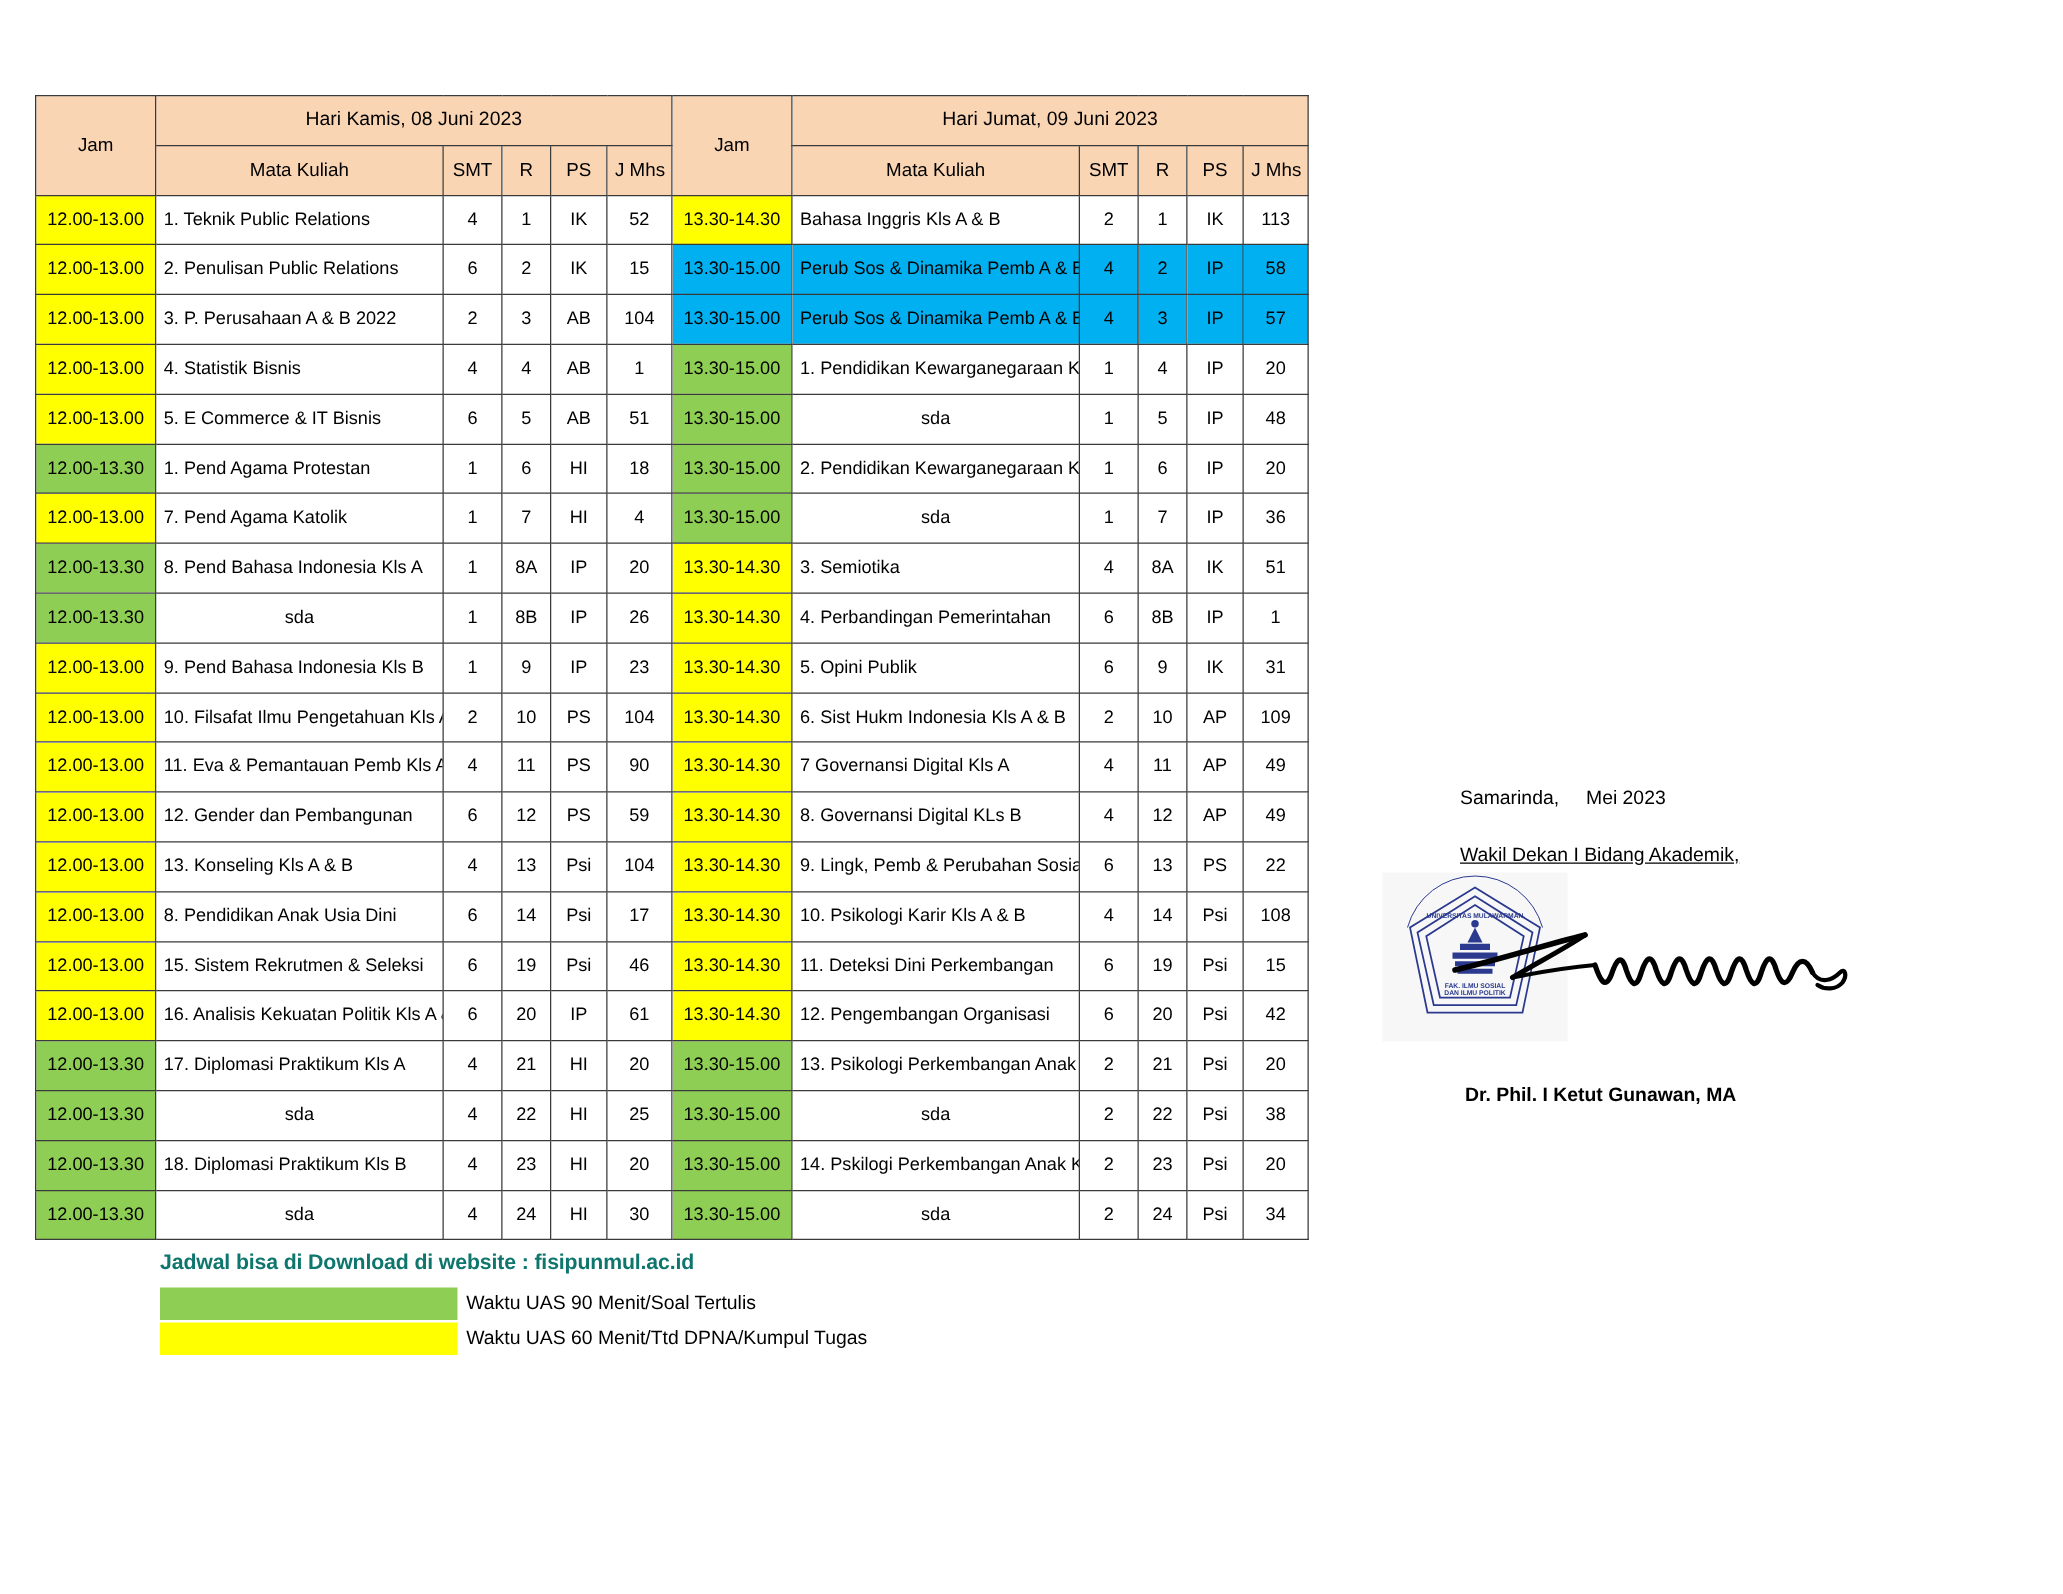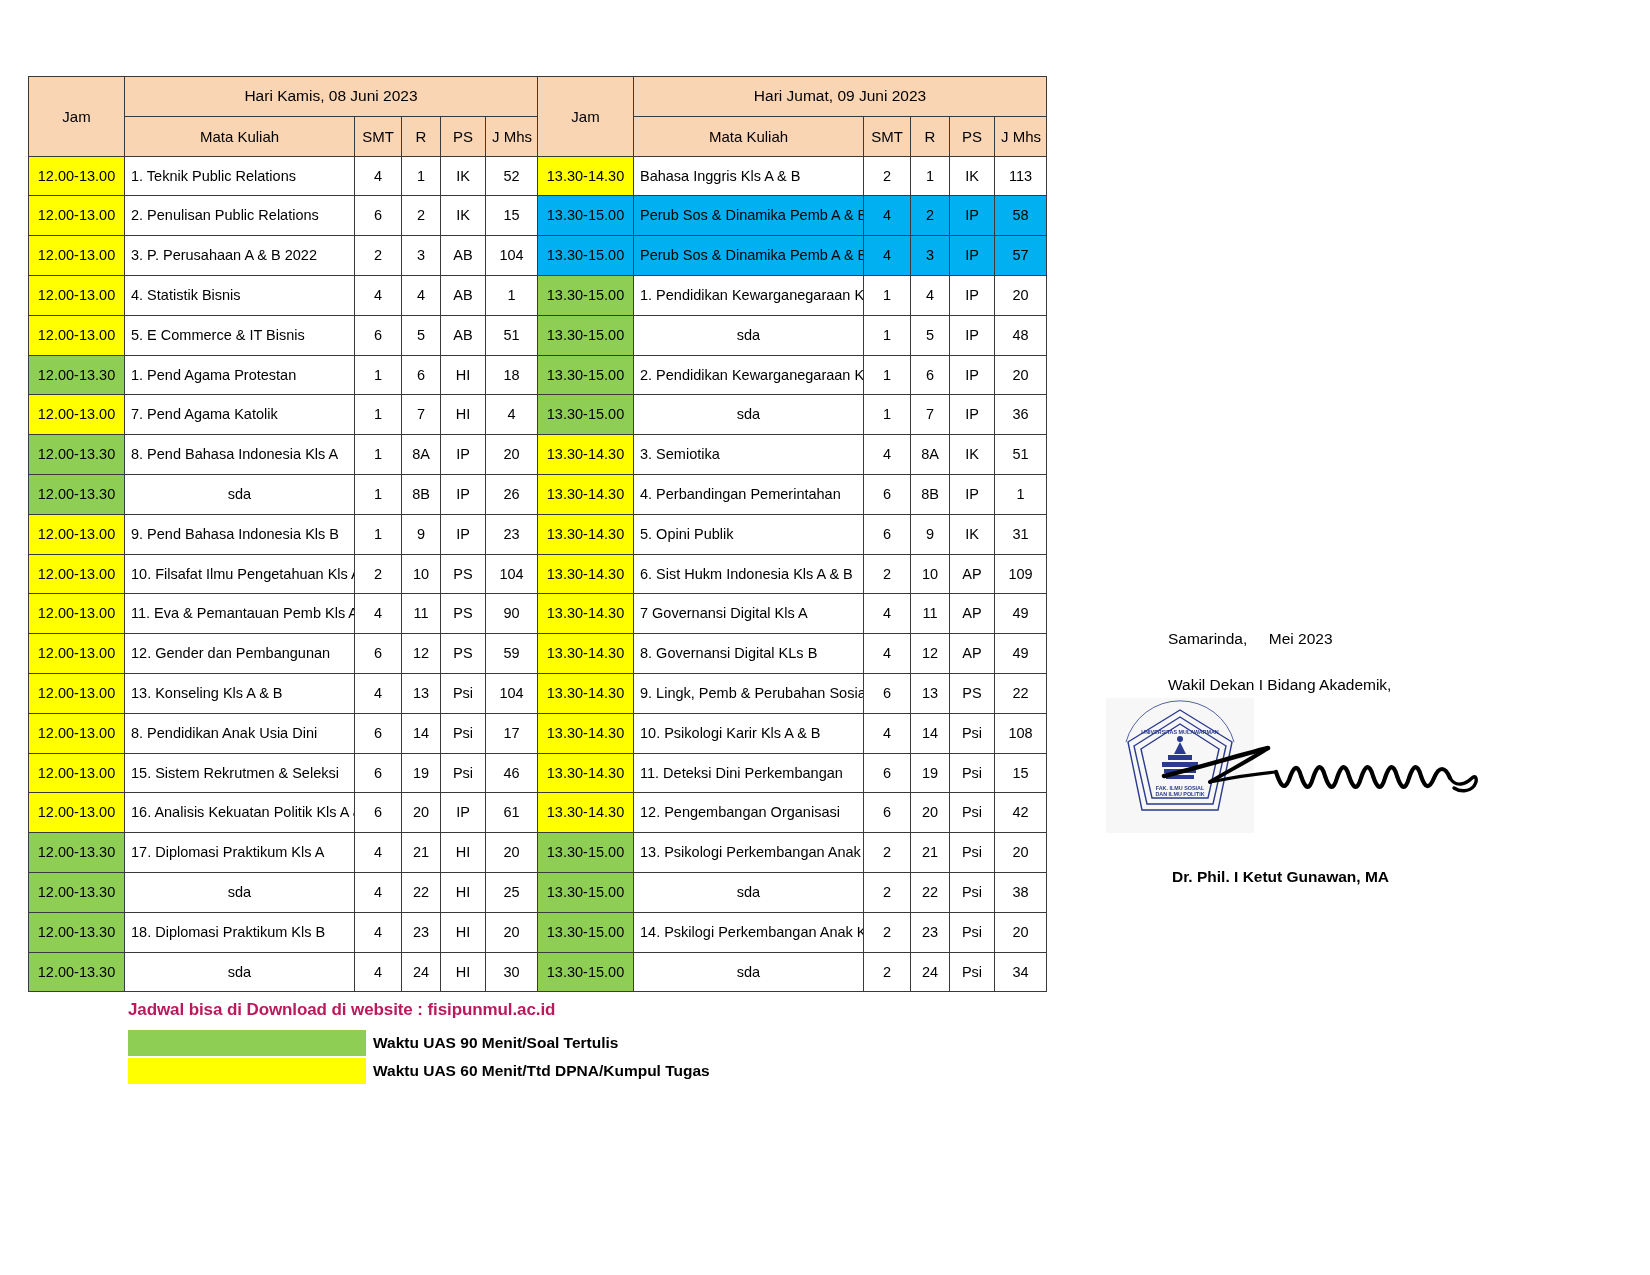--- a/index.html
+++ b/index.html
@@ -71,37 +71,37 @@
   
   .footnotes {
     position: absolute;
     left: 128px;
     top: 1000px;
     width: 720px;
   }
   .foot-title {
     font-size: 17px;
     font-weight: bold;
-    color: #be185d;
+    color: #0f766e;
     margin-bottom: 10px;
     letter-spacing: -0.1px;
   }
   .legend-row {
     display: flex;
     align-items: stretch;
     margin-bottom: 2px;
   }
   .legend-swatch {
     width: 238px;
     height: 26px;
     flex: 0 0 238px;
   }
   .legend-label {
     font-size: 15.5px;
-    font-weight: bold;
+    font-weight: normal;
     padding-left: 7px;
     display: flex;
     align-items: center;
     white-space: nowrap;
   }
 
   
   .sigblock {
     position: absolute;
     left: 1128px;
@@ -110,20 +110,21 @@
     margin-left: 40px;
   }
   .sig-place {
     font-size: 15.5px;
     margin-bottom: 28px;
     white-space: pre;
   }
   .sig-role {
     font-size: 15.5px;
     margin-bottom: 2px;
+    text-decoration: underline;
   }
   .sig-art {
     position: relative;
     height: 120px;
     margin-top: 2px;
   }
   .stamp-box {
     position: absolute;
     left: -62px;
     top: 2px;

